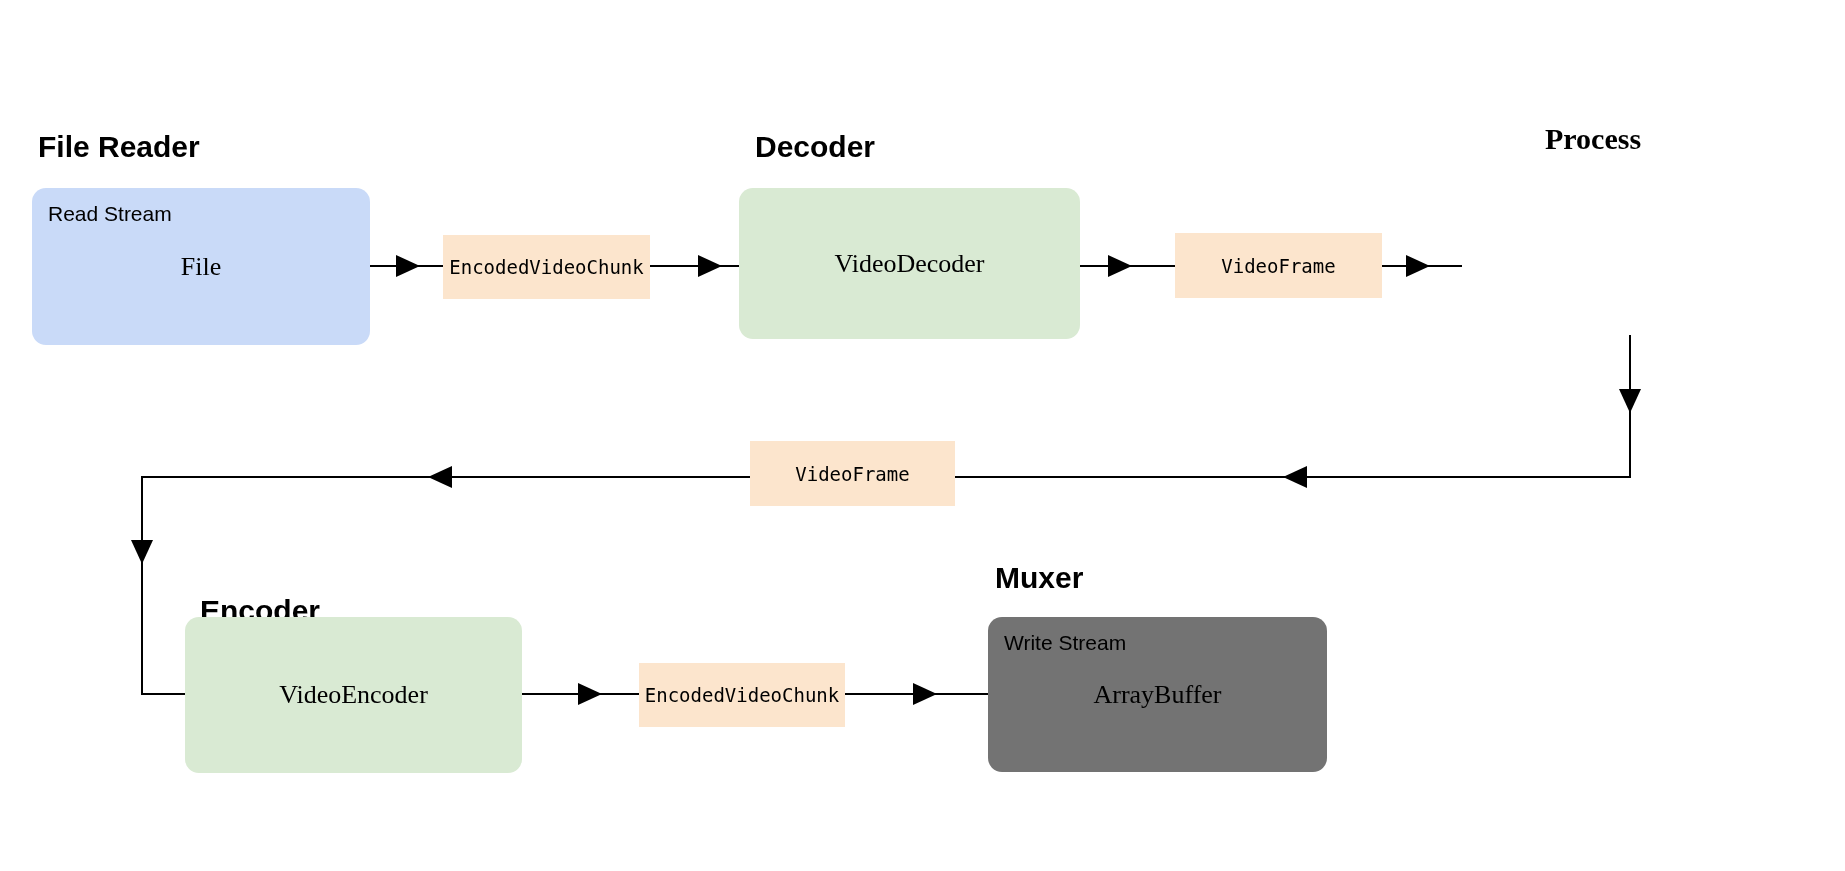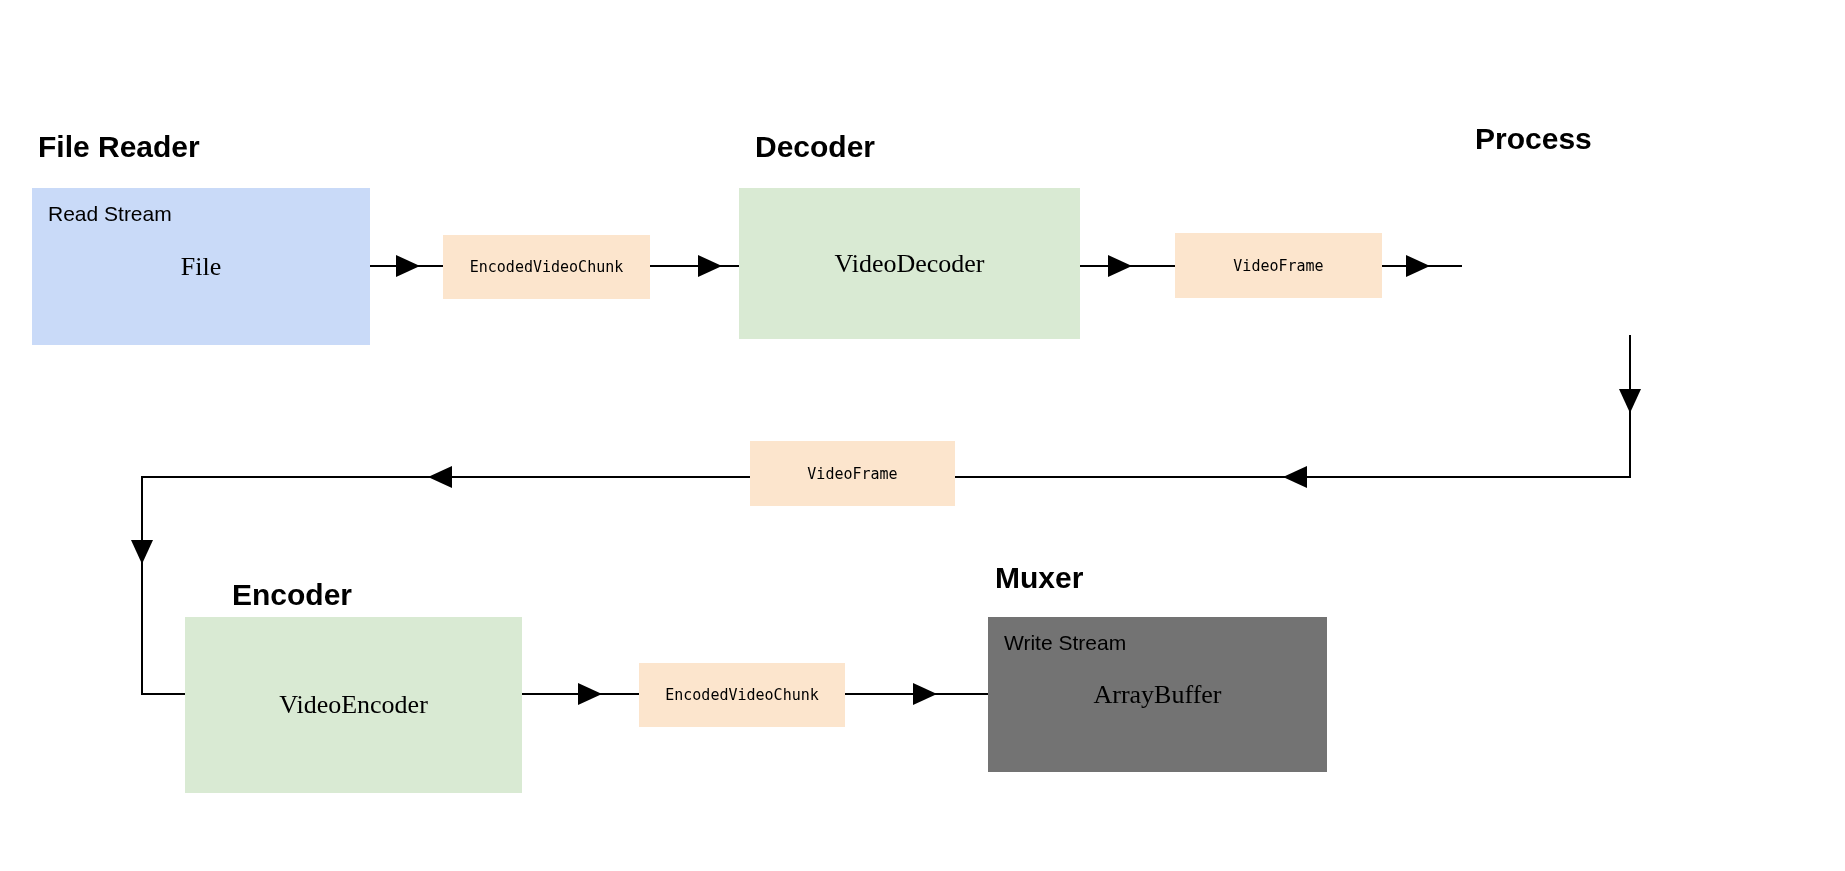--- a/index.html
+++ b/index.html
@@ -35,20 +35,21 @@
   .heading {
     position: absolute;
     font-weight: 700;
     font-size: 30px;
     line-height: 32px;
     color: var(--text, #000000);
     white-space: nowrap;
   }
   .node {
     position: absolute;
+    border-radius: 14px;
   }
   .node .corner-label {
     position: absolute;
     left: 16px;
     top: 14px;
     font-size: 21px;
     line-height: 24px;
     color: var(--text, #000000);
     white-space: nowrap;
   }
@@ -62,21 +63,21 @@
     font-size: 26px;
     color: var(--text, #000000);
     white-space: nowrap;
   }
   .token {
     position: absolute;
     display: flex;
     align-items: center;
     justify-content: center;
     font-family: "DejaVu Sans Mono", "Liberation Mono", monospace;
-    font-size: 15px;
+    font-size: 19px;
     color: var(--text, #000000);
     white-space: nowrap;
   }
 </style>
 </head>
 <body>
 
 <div class="canvas" style="--bg: #ffffff; --line: #000000; --text: #000000;">
 
   <svg class="connectors" viewBox="0 0 1845 871">
@@ -101,41 +102,41 @@
 
     <line x1="522" y1="694" x2="639" y2="694"></line>
     <polygon points="602,694 578,683 578,705"></polygon>
 
     <line x1="845" y1="694" x2="988" y2="694"></line>
     <polygon points="937,694 913,683 913,705"></polygon>
   </svg>
 
   <div class="heading" style="left:38px; top:131px;">File Reader</div>
   <div class="heading" style="left:755px; top:131px;">Decoder</div>
-  <div class="heading" style="left:1475px; top:123px;">Process</div>
-  <div class="heading" style="left:200px; top:579px;margin-left:32px;">Encoder</div>
+  <div class="heading" style="left:1545px; top:123px;font-family:Liberation Serif, serif;">Process</div>
+  <div class="heading" style="left:200px; top:595px;">Encoder</div>
   <div class="heading" style="left:995px; top:562px;">Muxer</div>
 
   <div class="node" style="left: 32px; top: 188px; width: 338px; height: 157px; background: rgb(201, 218, 248);">
     <div class="corner-label">Read Stream</div>
     <div class="code-label">File</div>
   </div>
 
   <div class="token" style="left: 443px; top: 235px; width: 207px; height: 64px; background: rgb(252, 229, 205);">EncodedVideoChunk</div>
 
   <div class="node" style="left: 739px; top: 188px; width: 341px; height: 151px; background: rgb(217, 234, 211);">
     <div class="code-label">VideoDecoder</div>
   </div>
 
   <div class="token" style="left: 1175px; top: 233px; width: 207px; height: 65px; background: rgb(252, 229, 205);">VideoFrame</div>
 
 
   <div class="token" style="left: 750px; top: 441px; width: 205px; height: 65px; background: rgb(252, 229, 205);">VideoFrame</div>
 
-  <div class="node" style="left: 185px; top: 617px; width: 337px; height: 176px; background: rgb(217, 234, 211);">
+  <div class="node" style="left: 185px; top: 617px; width: 337px; height: 156px; background: rgb(217, 234, 211);">
     <div class="code-label">VideoEncoder</div>
   </div>
 
   <div class="token" style="left: 639px; top: 663px; width: 206px; height: 64px; background: rgb(252, 229, 205);">EncodedVideoChunk</div>
 
   <div class="node" style="left: 988px; top: 617px; width: 339px; height: 155px; background: #737373;">
     <div class="corner-label">Write Stream</div>
     <div class="code-label">ArrayBuffer</div>
   </div>
 

